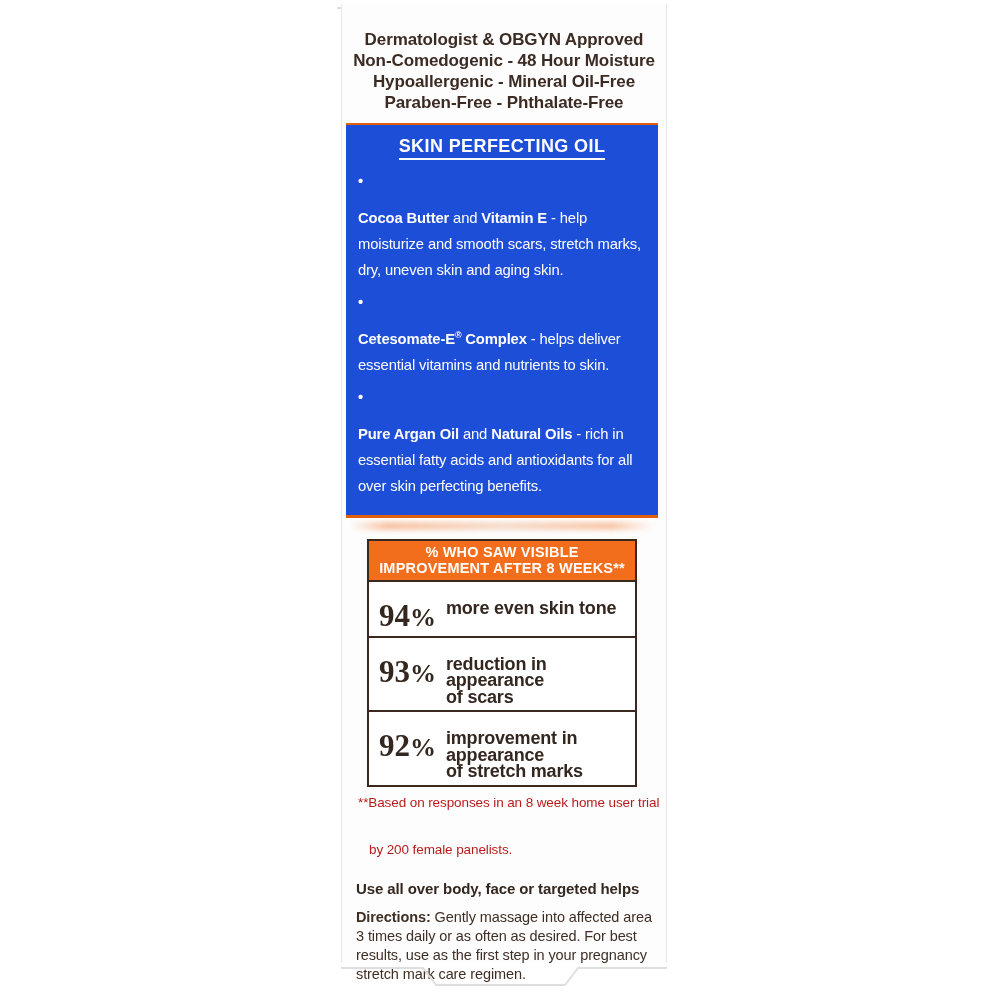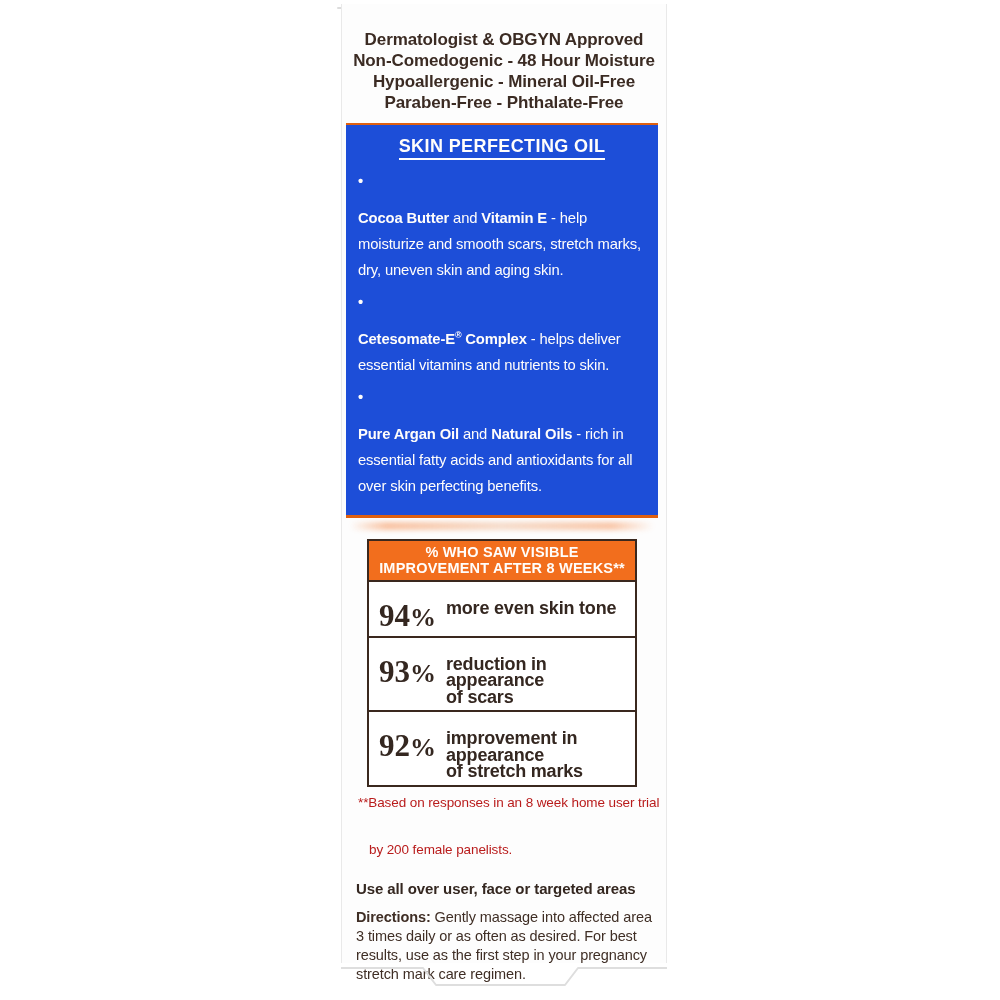--- a/index.html
+++ b/index.html
@@ -108,21 +108,21 @@
           <div>of stretch marks</div>
         </span>
       </div>
     </div>
 
     <div class="footnote">
       <div>**Based on responses in an 8 week home user trial</div>
       <div class="fn2">by 200 female panelists.</div>
     </div>
 
-    <div class="useline">Use all over user, face or targeted areas</div>
+    <div class="useline">Use all over body, face or targeted helps</div>
 
     <p class="directions"><b>Directions:</b><span> Gently massage into affected area 3 times daily or as often as desired. For best results, use as the first step in your pregnancy stretch mark care regimen.</span></p>
 
   </div>
 
   <svg class="bottom-edge" width="350" height="34" viewBox="0 0 350 34">
     <path d="M11 10 H93 L106 27 H235 L248 10 H337" fill="none" stroke="#dedede" stroke-width="2" stroke-linejoin="round"></path>
   </svg>
 
 </div>

